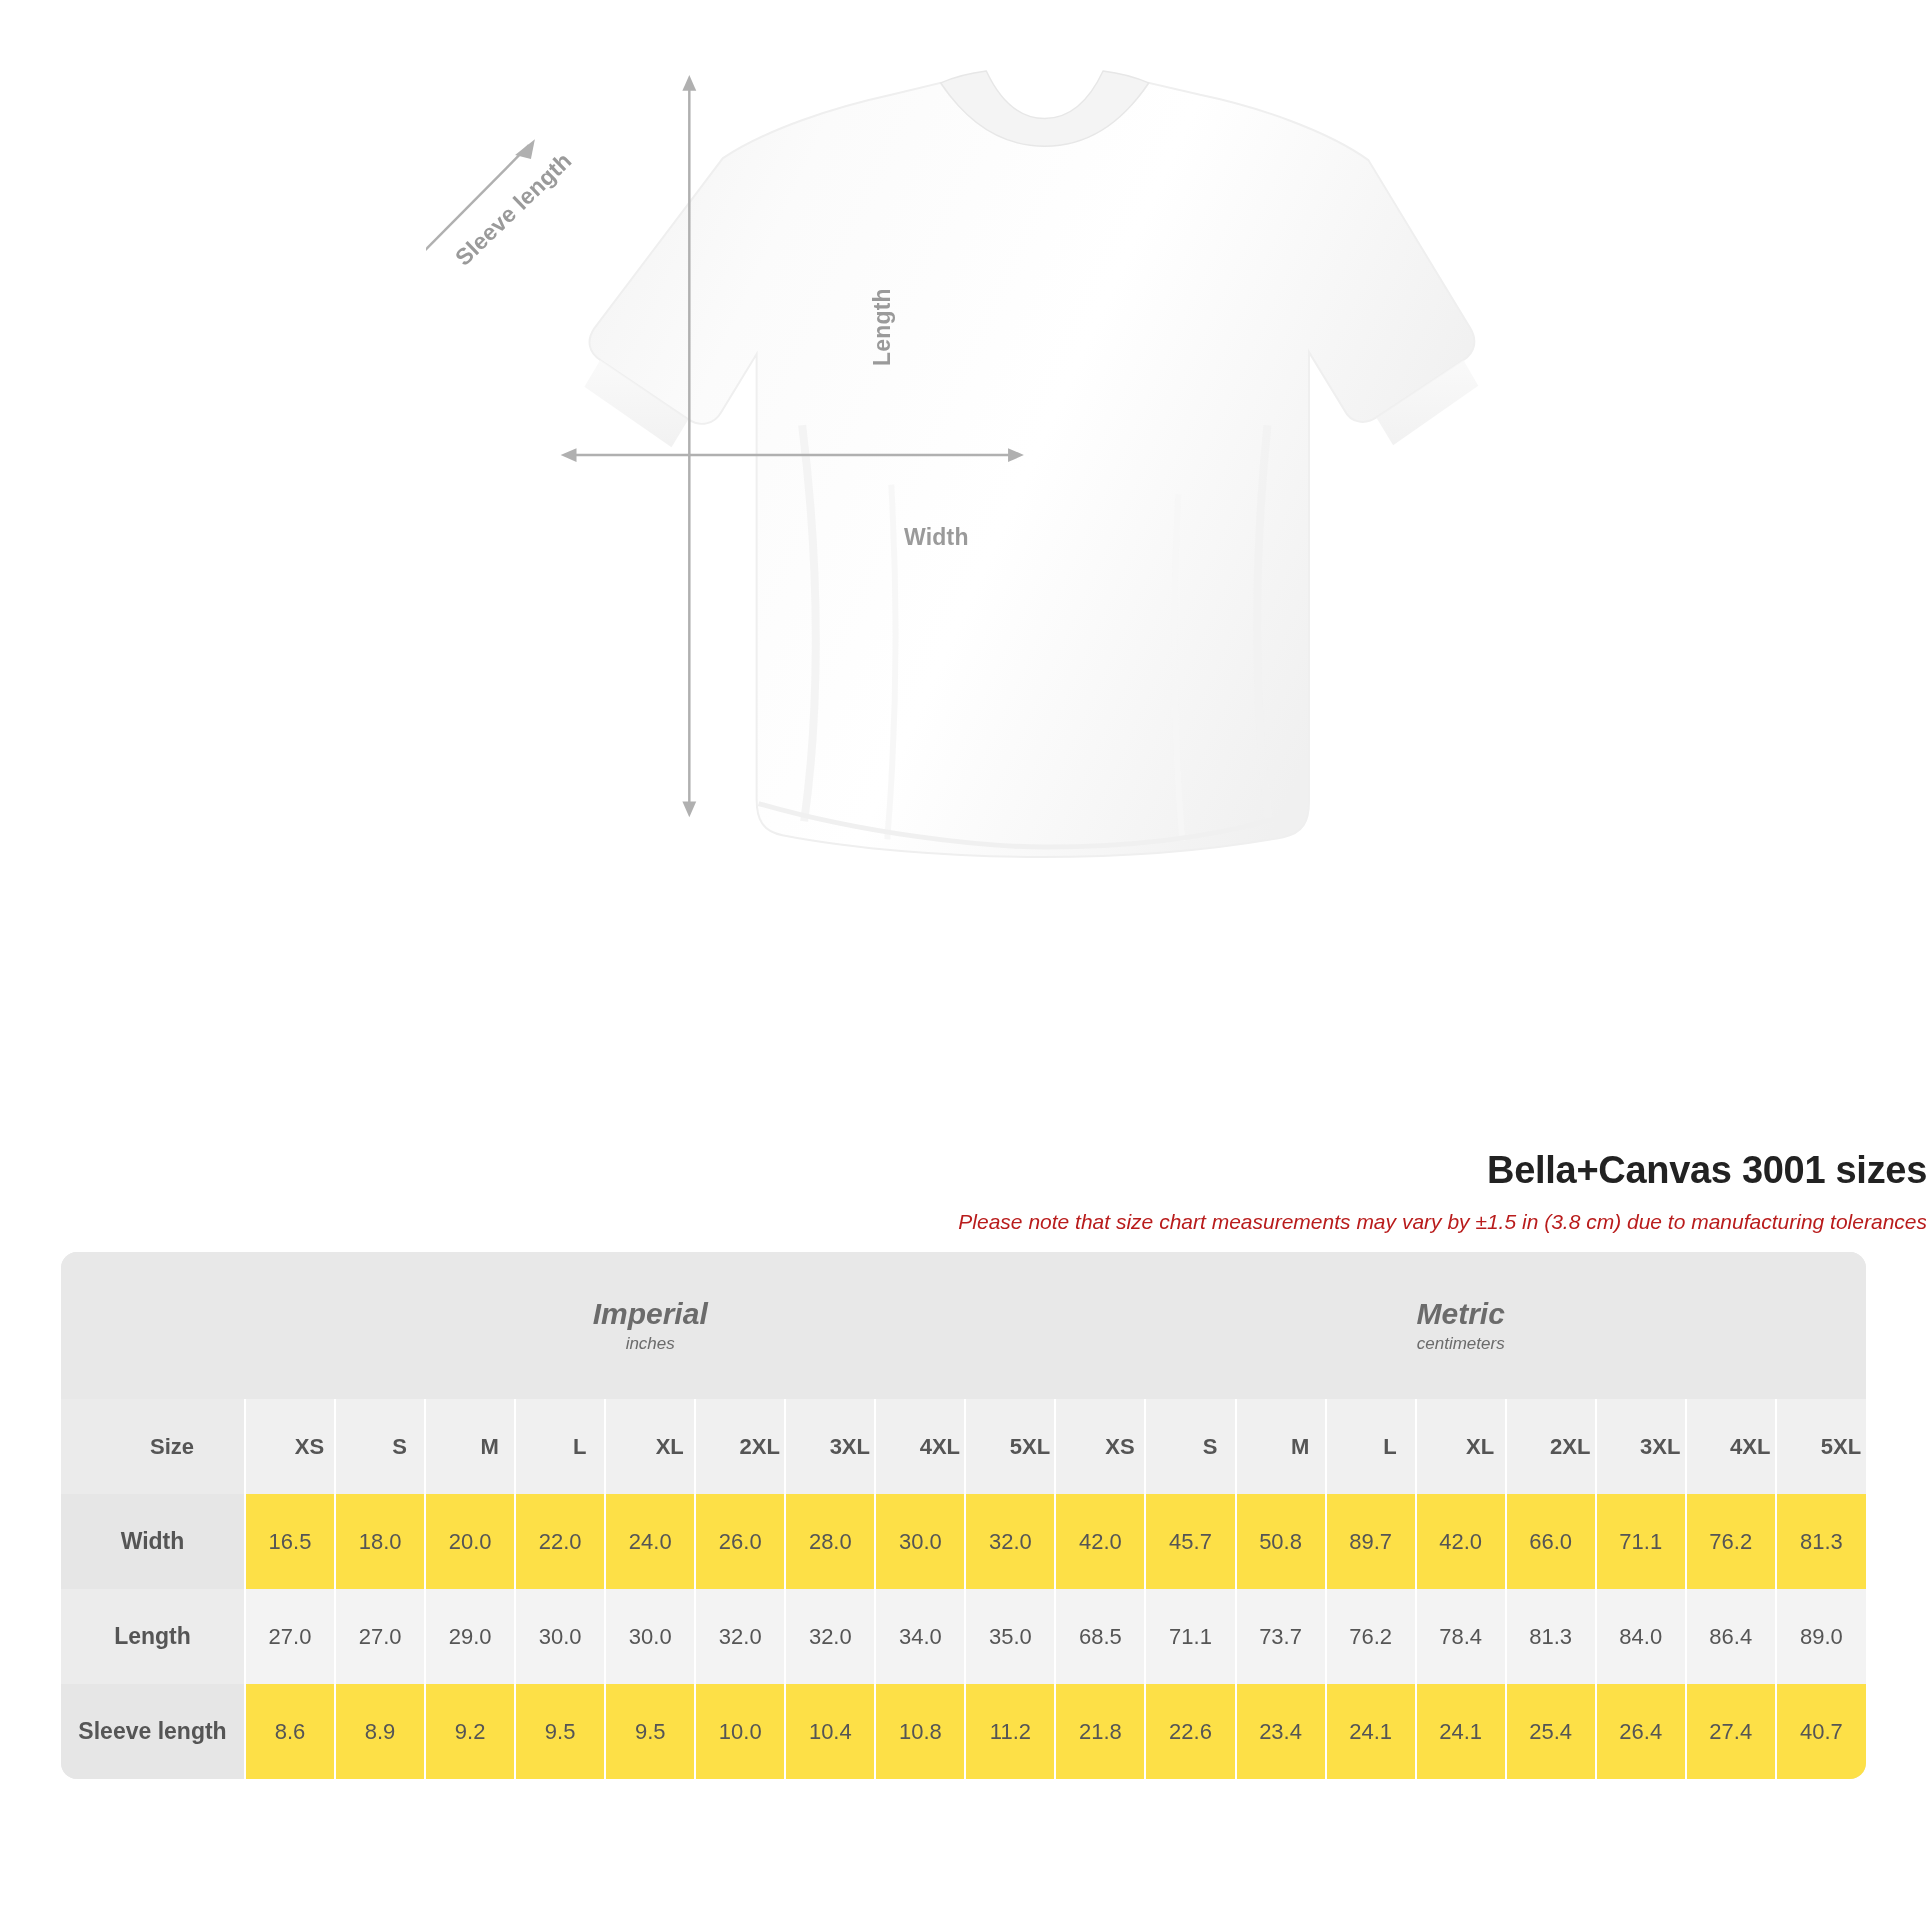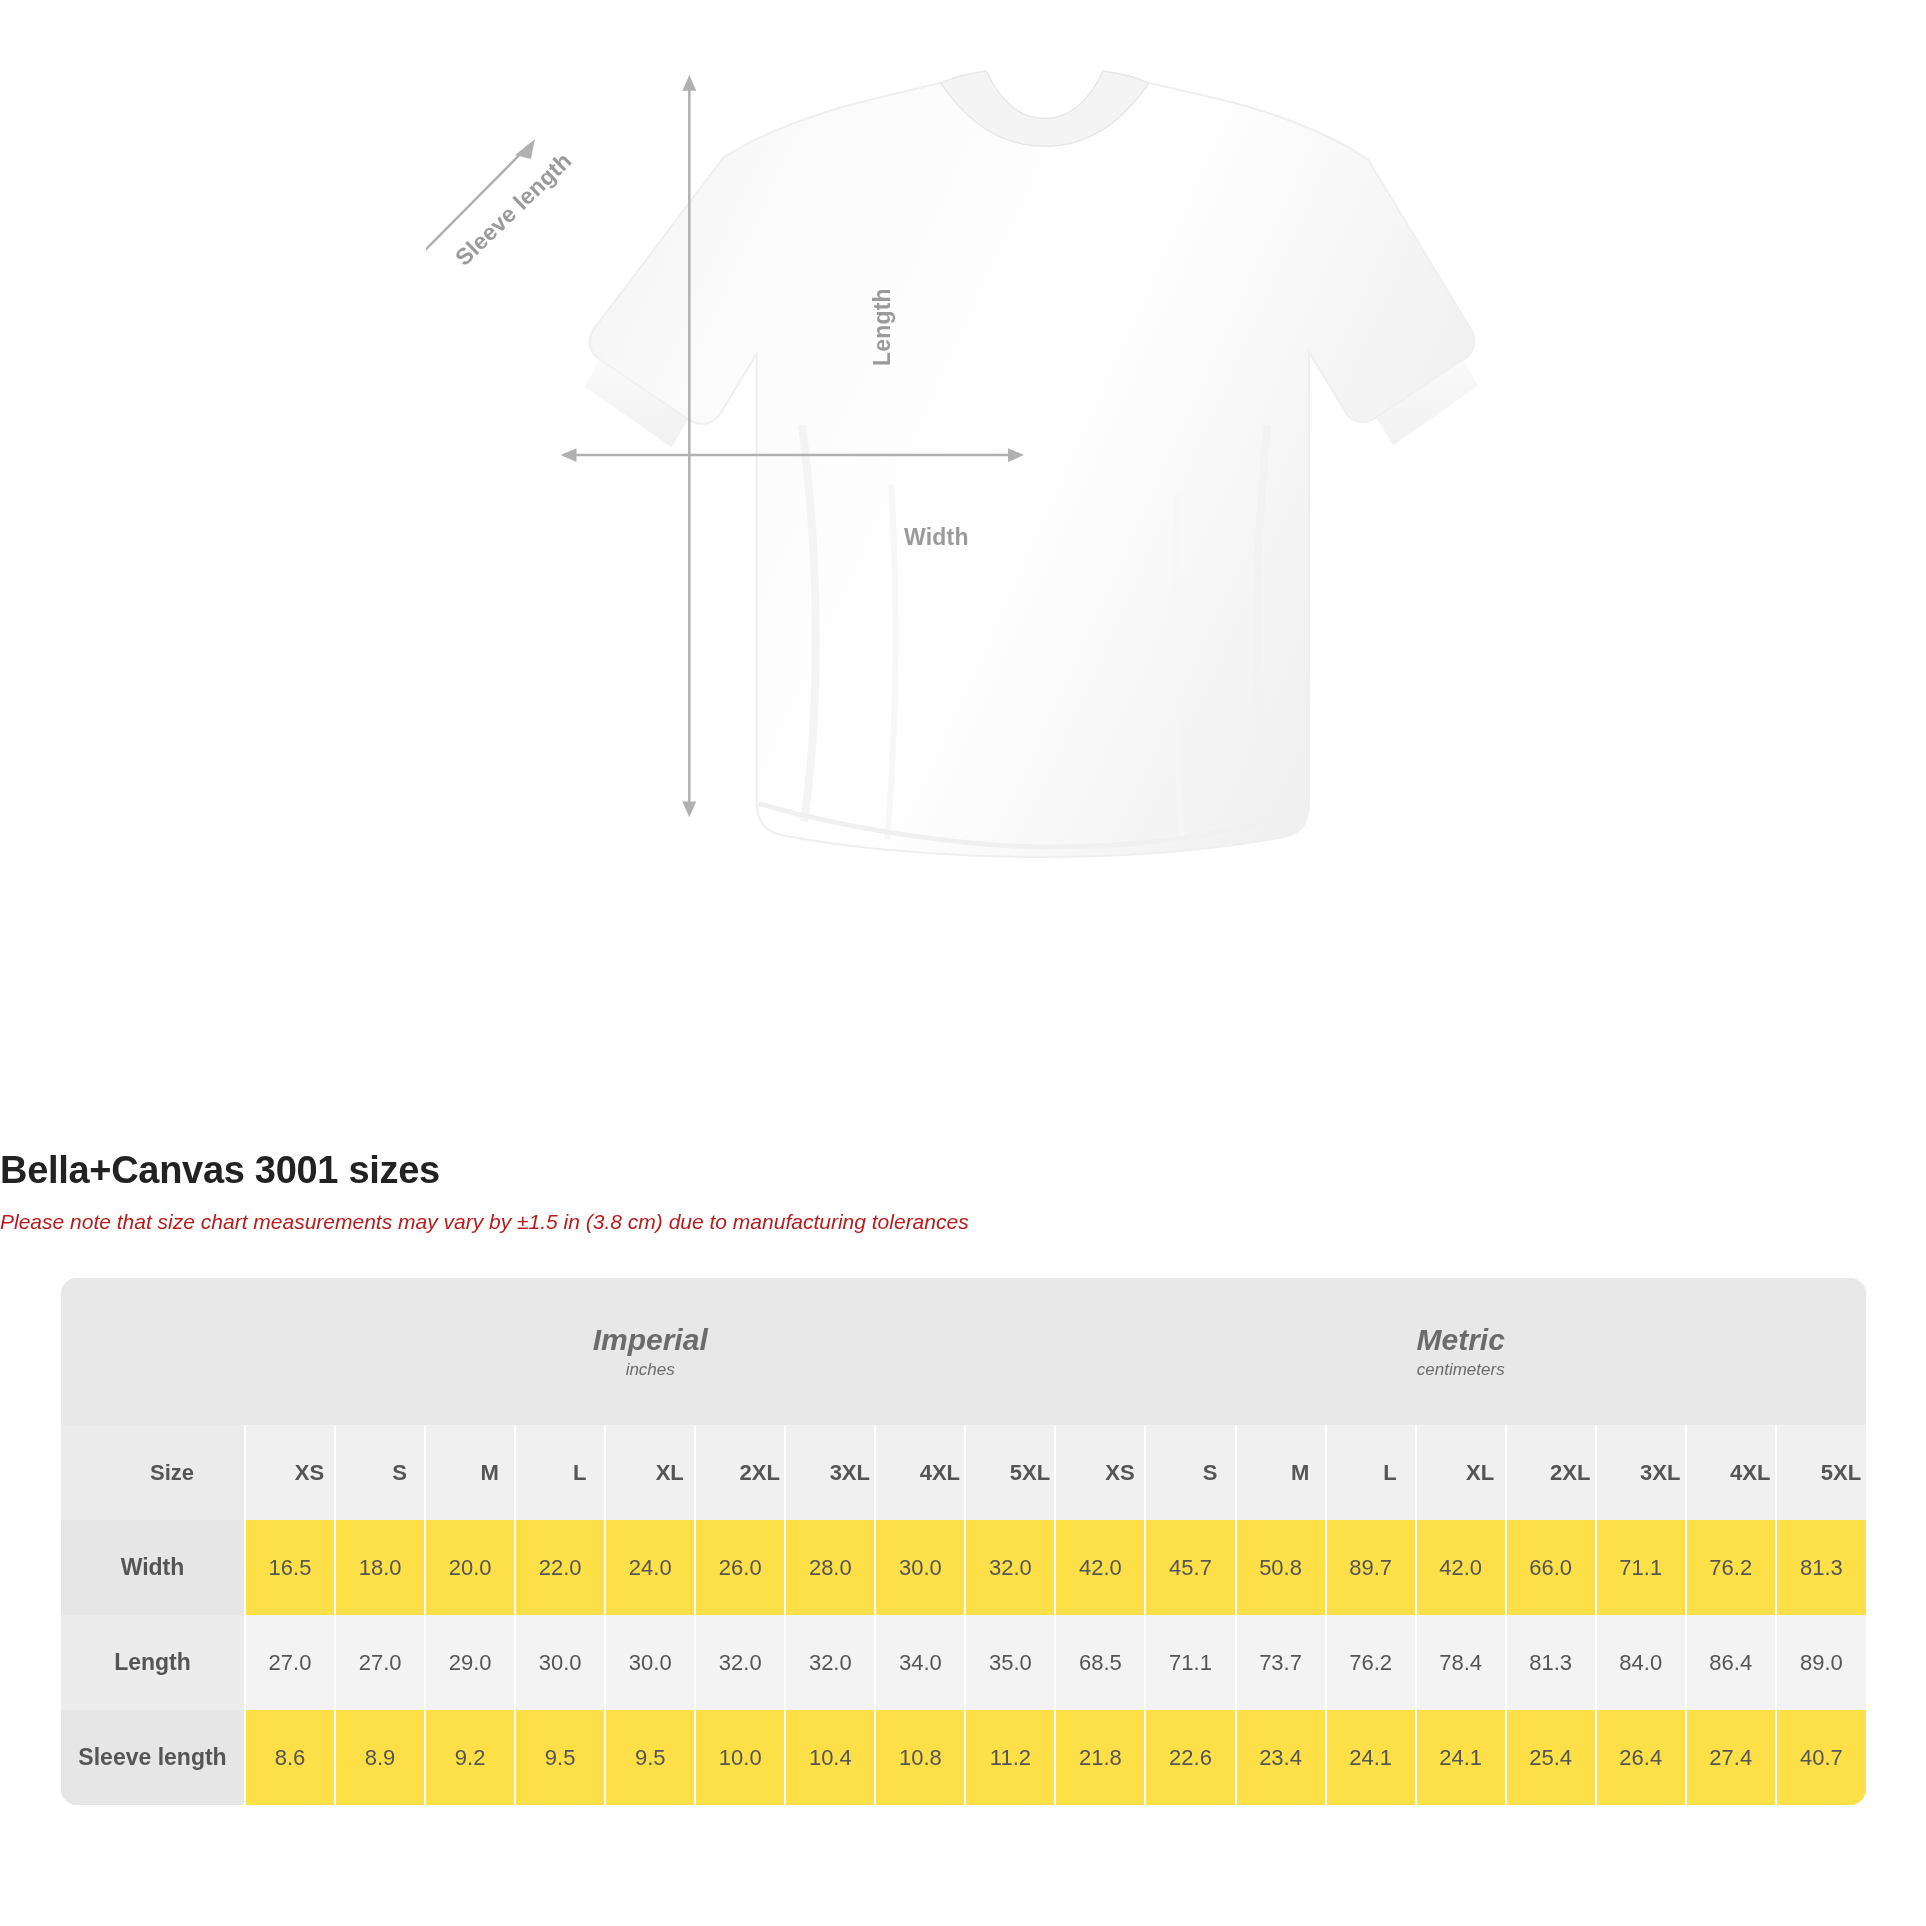--- a/index.html
+++ b/index.html
@@ -52,39 +52,39 @@
     transform: rotate(-90deg);
     transform-origin: left top;
   }
   .lbl-width {
     left: 904px;
     top: 524px;
   }
 
   
   .title-block {
-    text-align: left;
+    text-align: right;
     margin-top: 30px;
   }
   .main-title {
     font-size: 38px;
     font-weight: bold;
     color: #222;
     letter-spacing: -0.3px;
   }
   .sub-note {
     margin-top: 18px;
     font-size: 21px;
     font-style: italic;
     color: #b91c1c;
   }
 
   
   .table-wrap {
-    margin: 44px 61px 0 61px;
+    margin: 18px 61px 0 61px;
     border-radius: 16px;
     overflow: hidden;
     background: #eaeaea;
   }
   table.size-table {
     width: 100%;
     border-collapse: collapse;
     table-layout: fixed;
   }
   table.size-table td, table.size-table th {

